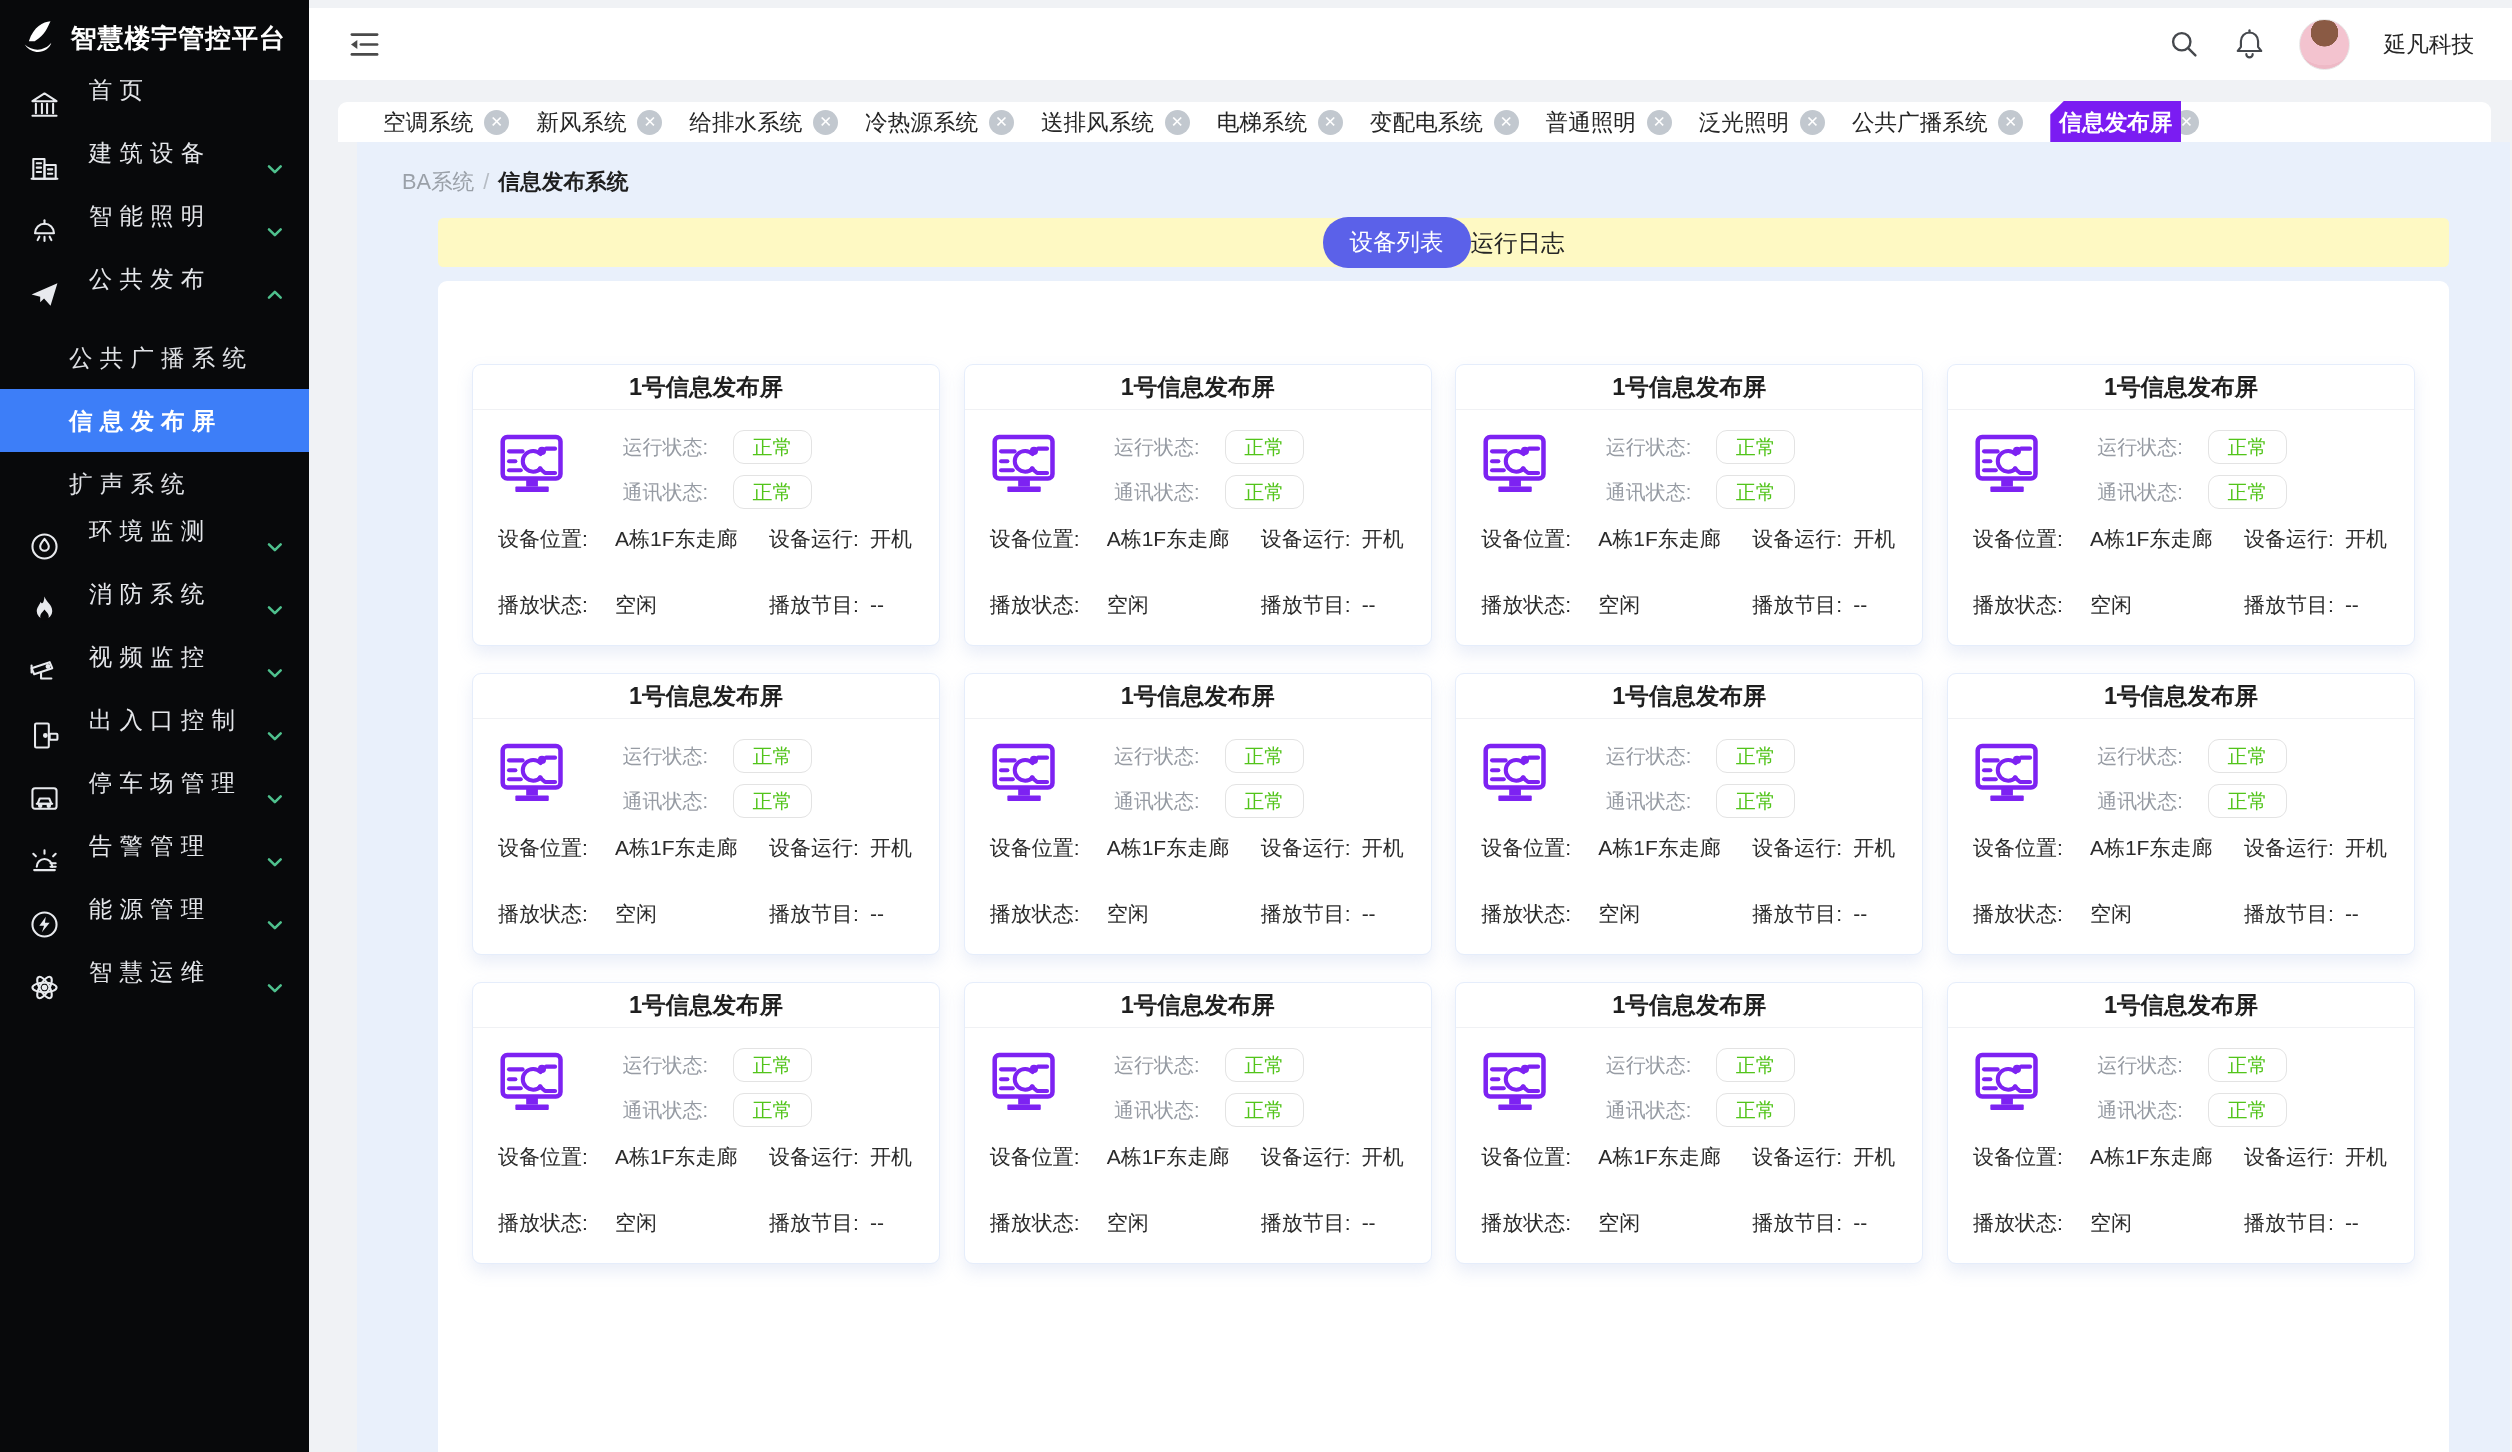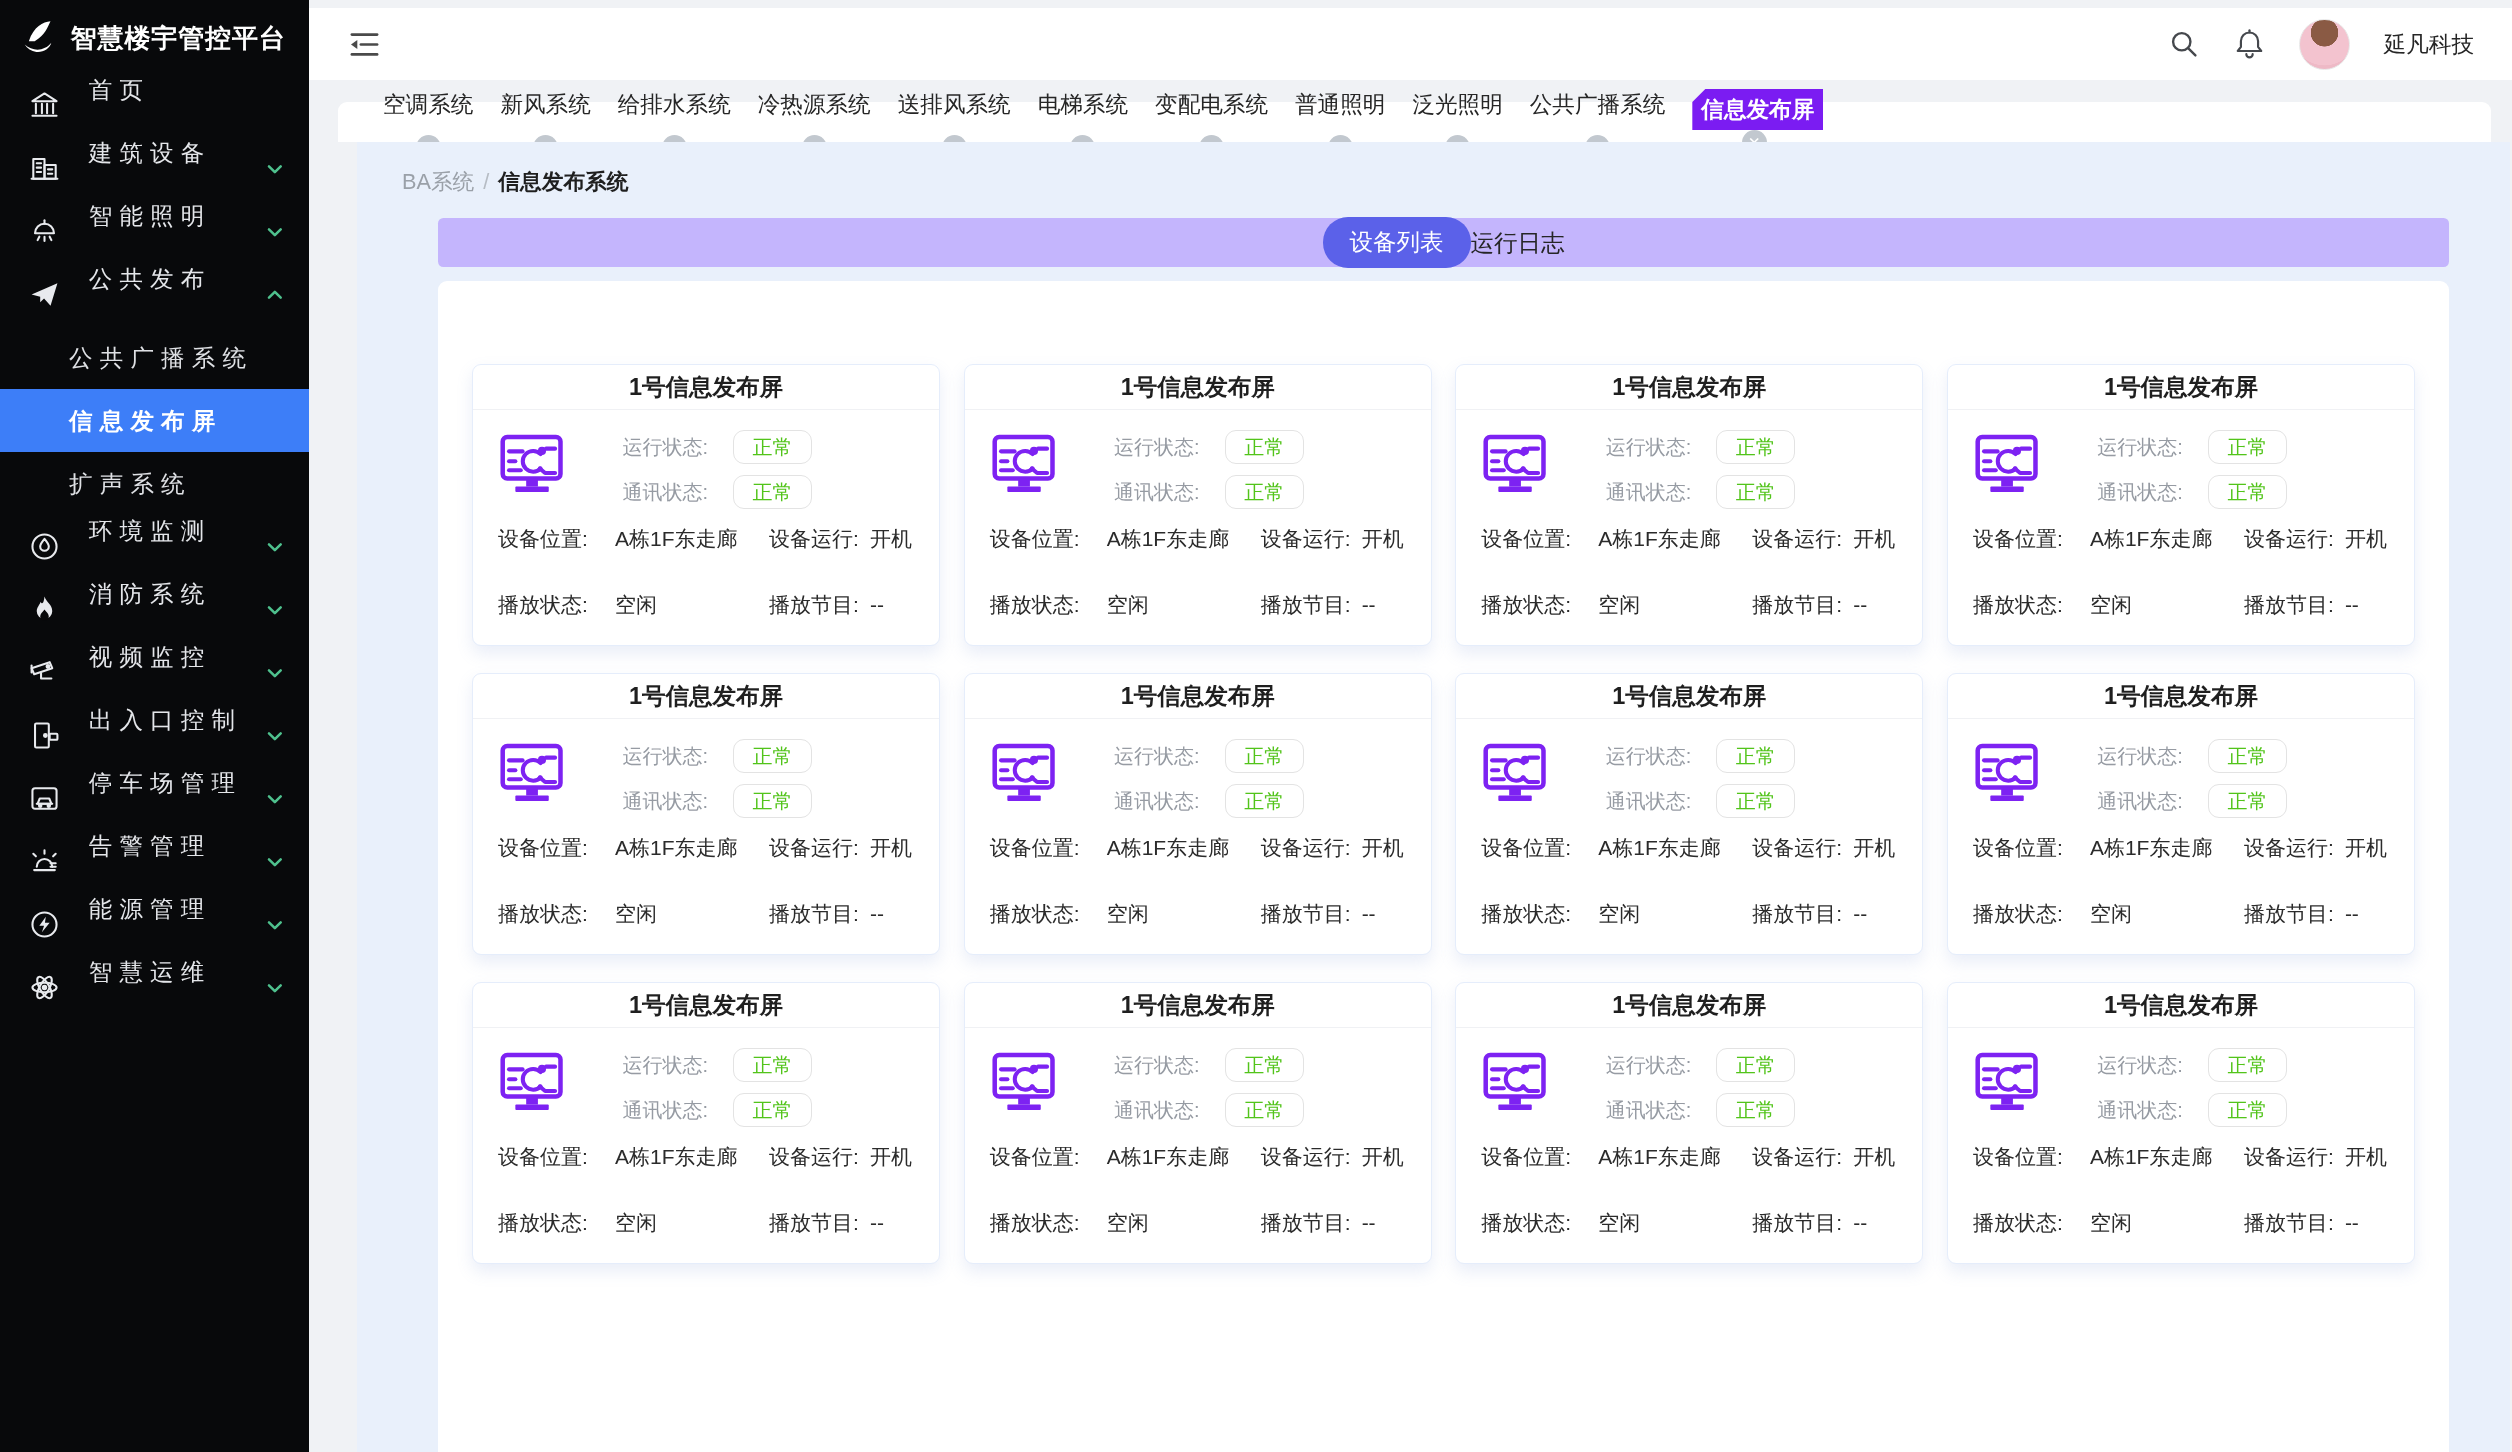--- a/index.html
+++ b/index.html
@@ -26,34 +26,34 @@
   .fold { margin-left:40px; display:flex; cursor:pointer; }
   .header-right { margin-left:auto; display:flex; align-items:center; gap:34px; margin-right:38px; }
   .hicon { display:flex; cursor:pointer; }
   .avatar { width:51px; height:51px; border-radius:50%;
     background:radial-gradient(circle at 50% 26%, #8a5a44 0 31%, #f3c3cf 32% 74%, #eeb9c6 75%);
     border:0.9px solid #e8e8e8; }
   .user-name { font-size:22.6px; color:#262626; }
   
   #tabstrip { position:absolute; left:338px; top:102px; width:2153px; height:40px; background:#ffffff;
     border-radius:9px 9px 0 0; display:flex; align-items:center; padding-left:45px; column-gap:27px; }
-  .sys-tab { display:flex; align-items:center; gap:10.8px; font-size:22.6px; color:#262626; cursor:pointer; white-space:nowrap;flex-direction:column; }
+  .sys-tab { display:flex; align-items:center; gap:10.8px; font-size:22.6px; color:#262626; cursor:pointer; white-space:nowrap; }
   .sys-tab-label { padding:4.5px 0; }
   .tab-close { width:25px; height:25px; border-radius:50%; background:#c2c8cf; color:#fff; display:flex;
     align-items:center; justify-content:center; font-size:15.4px; font-weight:700; cursor:pointer; flex:none; }
   .sys-tab.active { gap:0; }
   .sys-tab.active .sys-tab-label { background:#7b1cf2; color:#ffffff; font-weight:700; padding:5.4px 9px;
     clip-path:polygon(13.5px 0,100% 0,100% 100%,0 100%,0 13.5px); }
   .sys-tab.active .tab-close { margin-left:-7.2px; }
   
   #bluepanel { position:absolute; left:357px; top:142px; width:2153px; height:1310px; background:#e9f0fb; }
   .breadcrumb { padding:25px 0 0 45px; font-size:21.7px; color:#9aa0a8; height:56px; }
   .breadcrumb .sep { margin:0 9px; color:#b6bcc4; }
   .breadcrumb .current { color:#1f1f1f; font-weight:600; }
-  .viewbar { margin:20px 61px 0 81px; height:49px; background:#c4b5fd; border-radius:5.4px;
+  .viewbar { margin:20px 61px 0 81px; height:49px; background:#fef9c3; border-radius:5.4px;
     display:flex; align-items:center; justify-content:center; }
   .pill { background:#5b61e9; color:#ffffff; font-size:23.5px; padding:8.1px 27px 10px; border-radius:25px; cursor:pointer; }
   .viewtab { font-size:23.5px; color:#262626; cursor:pointer; }
   .mainpanel { margin:14.4px 61px 0 81px; height:1171px; background:#ffffff; border-radius:9px 9px 0 0;
     padding:83px 34px 0; overflow:hidden; }
   .cards { display:grid; grid-template-columns:repeat(4,1fr); column-gap:23.5px; row-gap:27px; }
   
   .card { height:282px; background:#ffffff; border:1.8px solid #e5edfb; border-radius:9px;
     box-shadow:0 7.2px 16.3px rgba(125,150,210,.16); position:relative; cursor:pointer; }
   .card-header { height:45px; border-bottom:0.9px solid #f0f1f4; display:flex; align-items:center; justify-content:center;

